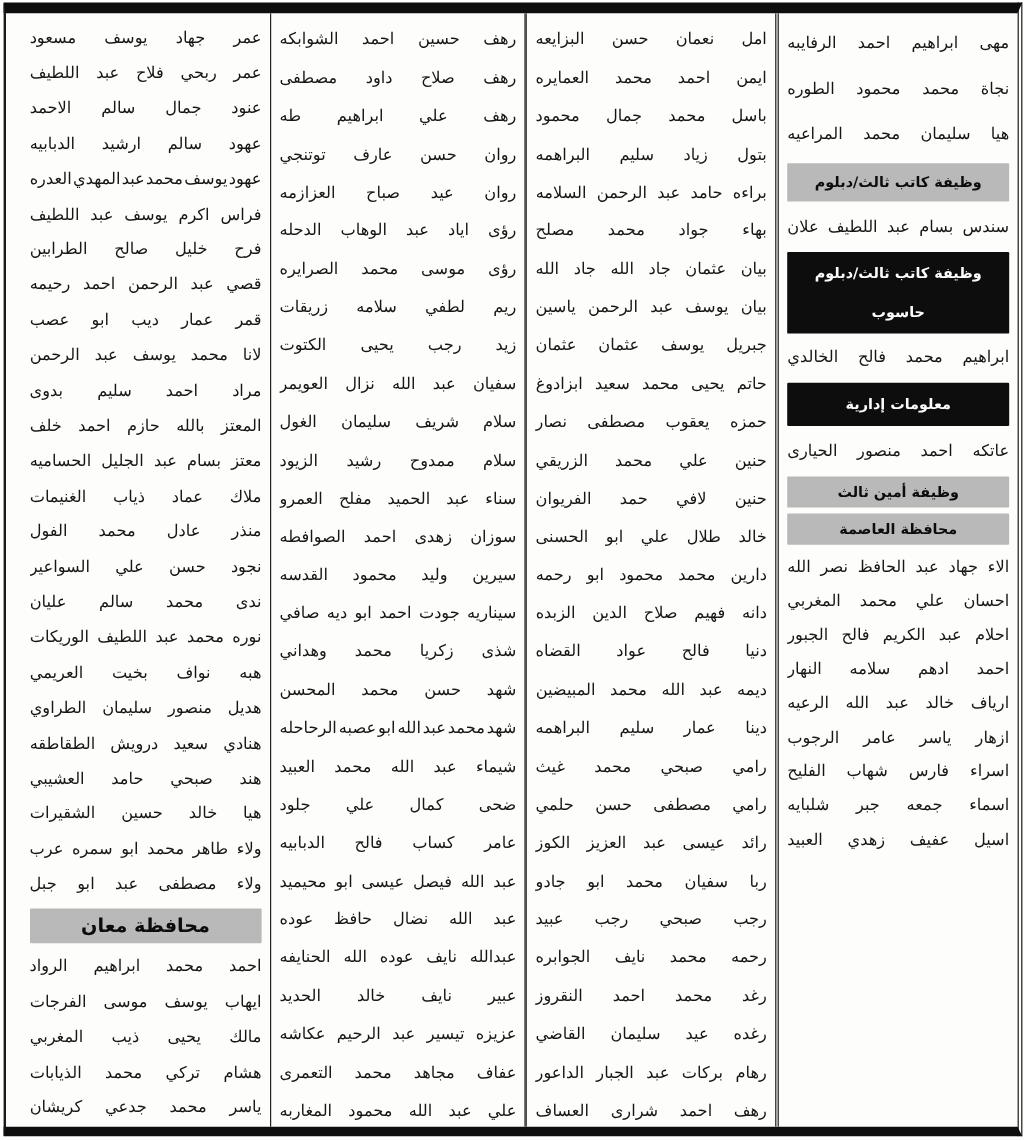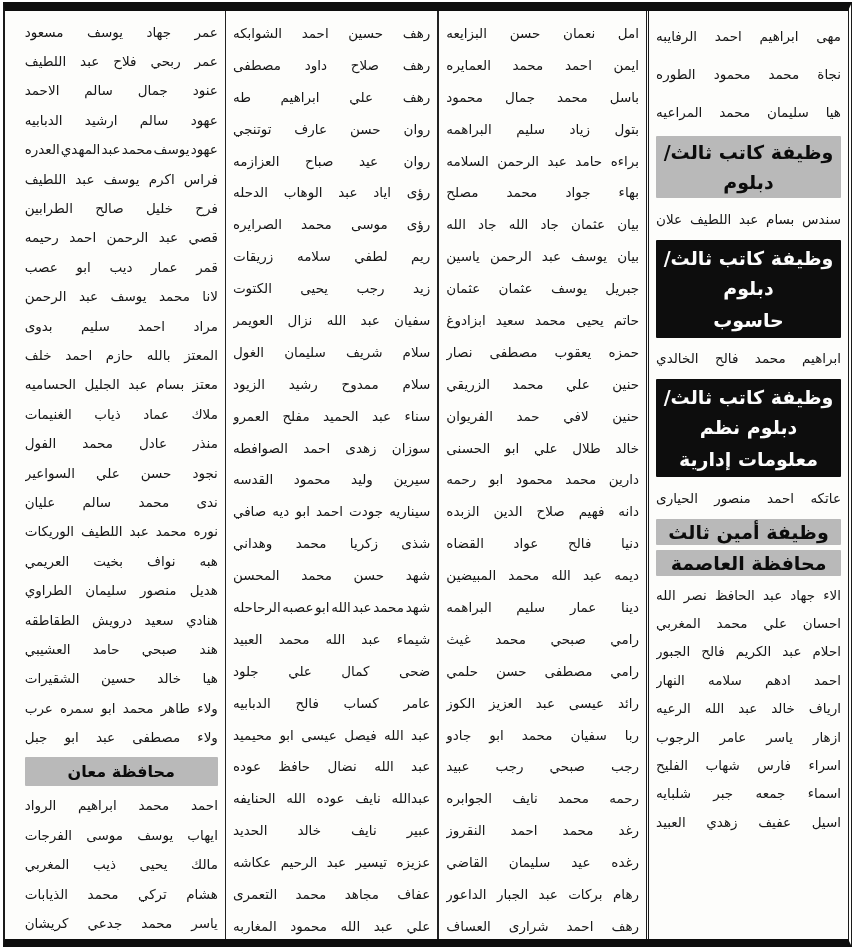--- a/index.html
+++ b/index.html
@@ -35,21 +35,21 @@
   .col-3 .name{height:29.4px;}
   .col-0 .name{height:31.5px;}
   .col-0 .name:nth-child(-n+3){height:38px;}
   .col-0 .name:nth-last-child(-n+11){height:28.4px;}
   .hdr{
     text-align:center;font-weight:bold;
     margin:5px 0;border-radius:1px;
   }
   .hdr.gray{background:#b9b9b9;color:#0c0c0c;}
   .hdr.black{background:#0d0d0d;color:#fcfcfc;}
-  .hdr .hline{font-size:19px;line-height:24px;padding:1px 2px;}
+  .hdr .hline{font-size:12px;line-height:24px;padding:1px 2px;}
   .hdr.multi .hline{line-height:30px;}
   .hdr.black.multi{padding:2px 0;}
   .col-3 .hdr .hline{font-size:16px;line-height:27px;}
 </style>
 </head>
 <body>
 
 <div class="page">
   <div class="cols">
       <section class="col col-0">
@@ -85,21 +85,20 @@
           <div class="hline">وظيفة كاتب ثالث/دبلوم</div>
           <div class="hline">حاسوب</div>
         </div>
         <div class="name">
           <span>ابراهيم</span>
           <span>محمد</span>
           <span>فالح</span>
           <span>الخالدي</span>
         </div>
         <div class="hdr black multi">
-          <div class="hline">وظيفة كاتب ثالث/دبلوم نظم</div>
           <div class="hline">معلومات إدارية</div>
         </div>
         <div class="name">
           <span>عاتكه</span>
           <span>احمد</span>
           <span>منصور</span>
           <span>الحيارى</span>
         </div>
         <div class="hdr gray">
           <div class="hline">وظيفة أمين ثالث</div>

